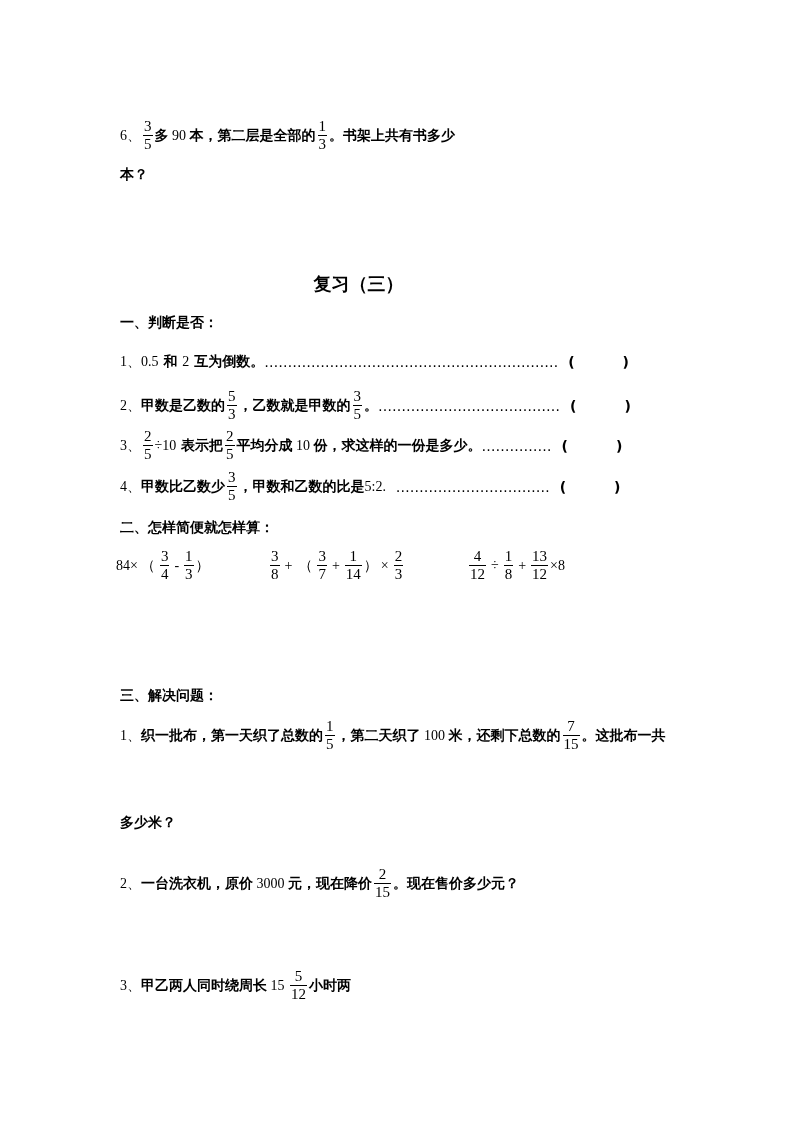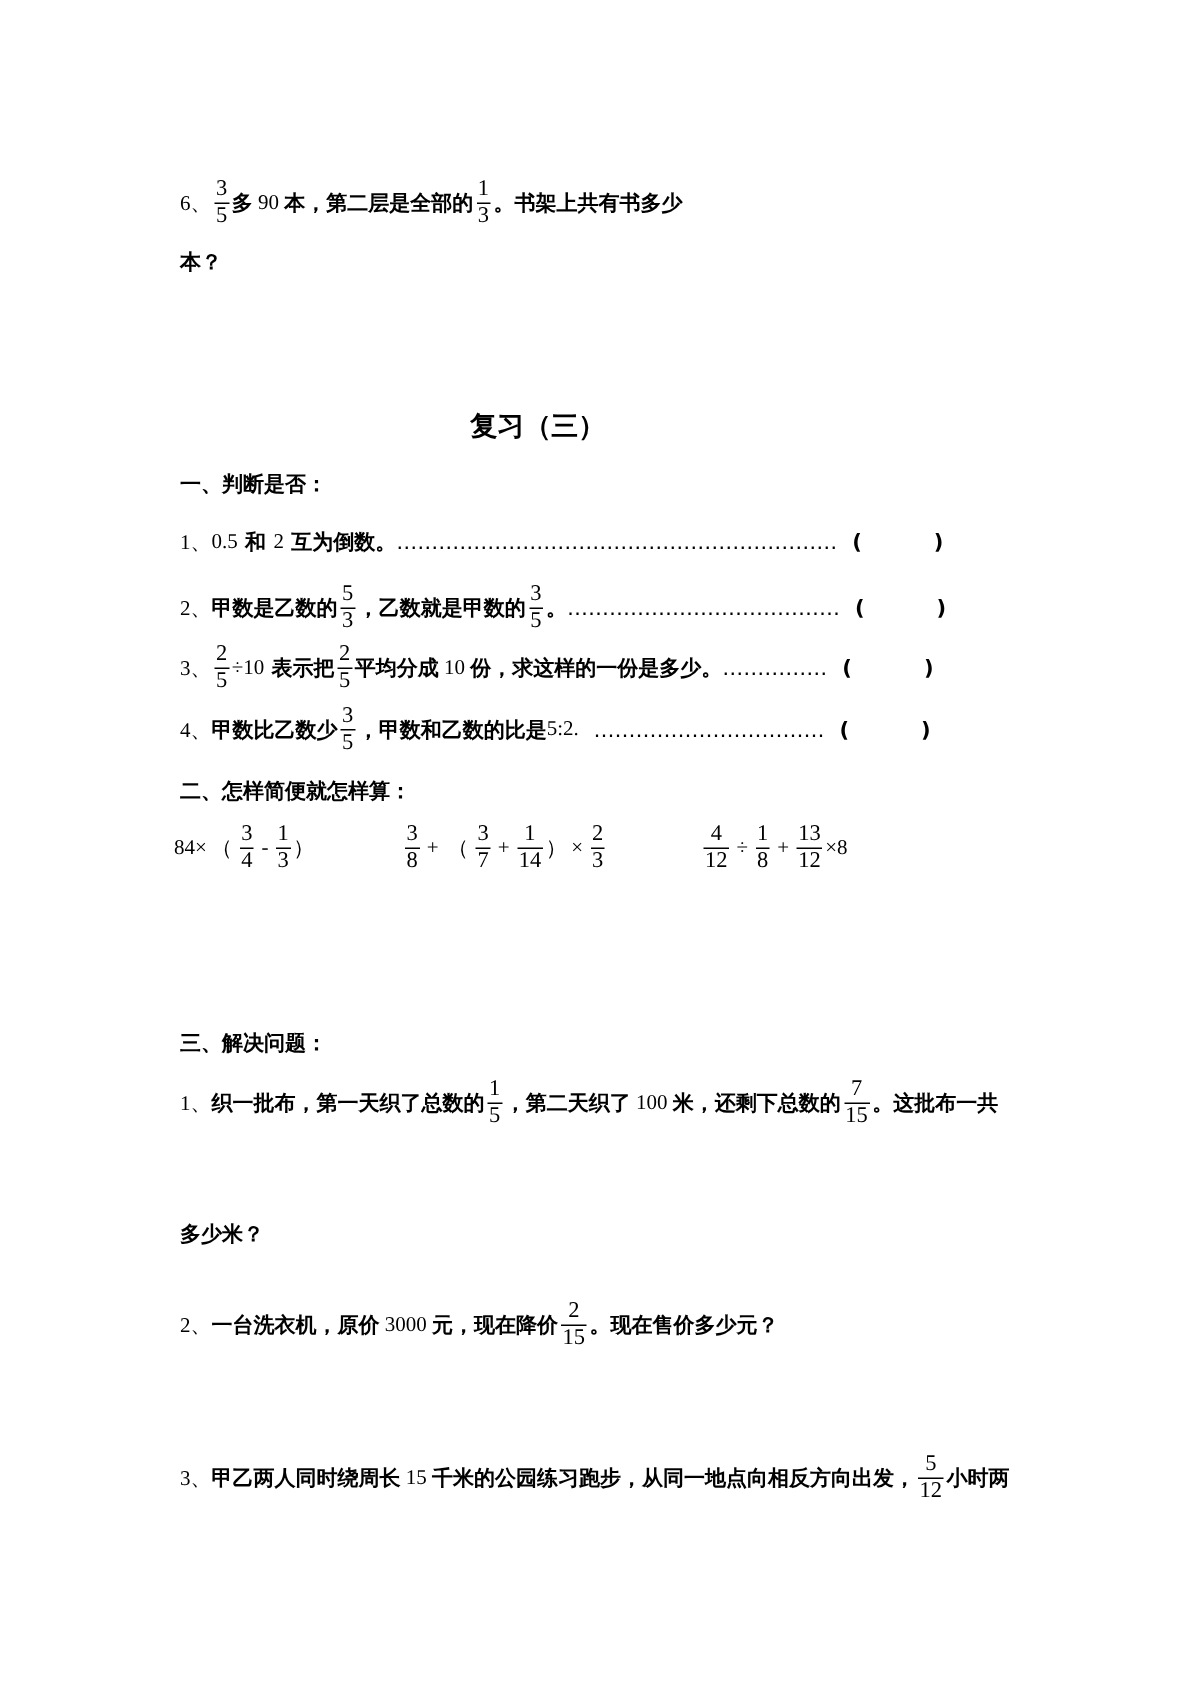--- a/index.html
+++ b/index.html
@@ -217,20 +217,19 @@
       <span class="bar"></span>
       <span class="n">15</span>
     </span>
   <span>。现在售价多少元？</span>
 </div>
 
 <div class="line" style="top:968px;">
   <span class="num">3、</span>
   <span>甲乙两人同时绕周长</span>
   <span class="num" style="white-space:pre"> 15 </span>
-  <span>千米的公园练习跑步，从同一地点向相反方向出发，</span>
   <span class="frac">
       <span class="n">5</span>
       <span class="bar"></span>
       <span class="n">12</span>
     </span>
   <span>小时两</span>
 </div>
 
 </body></html>

